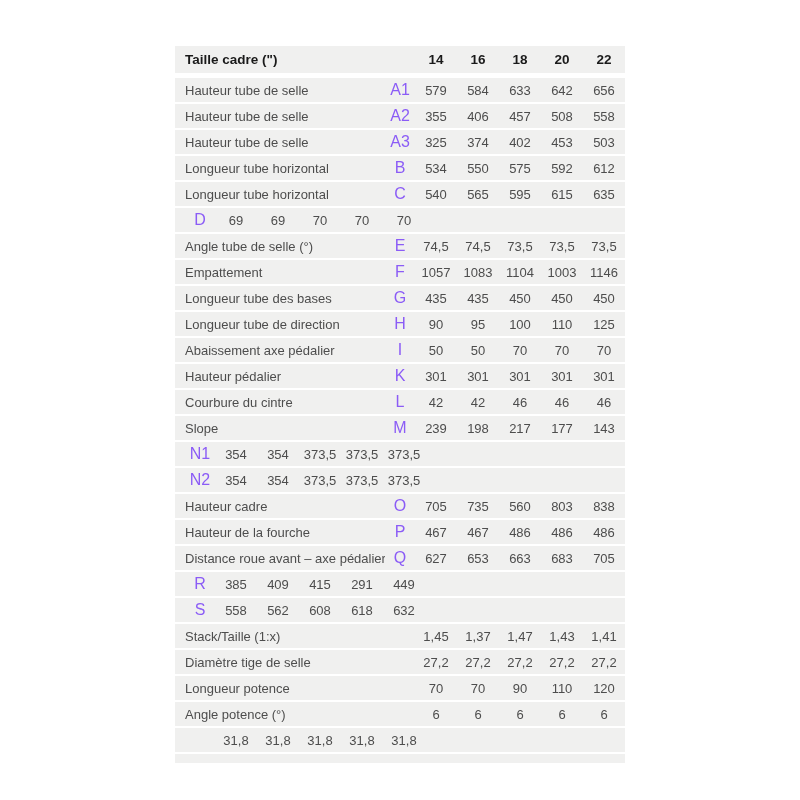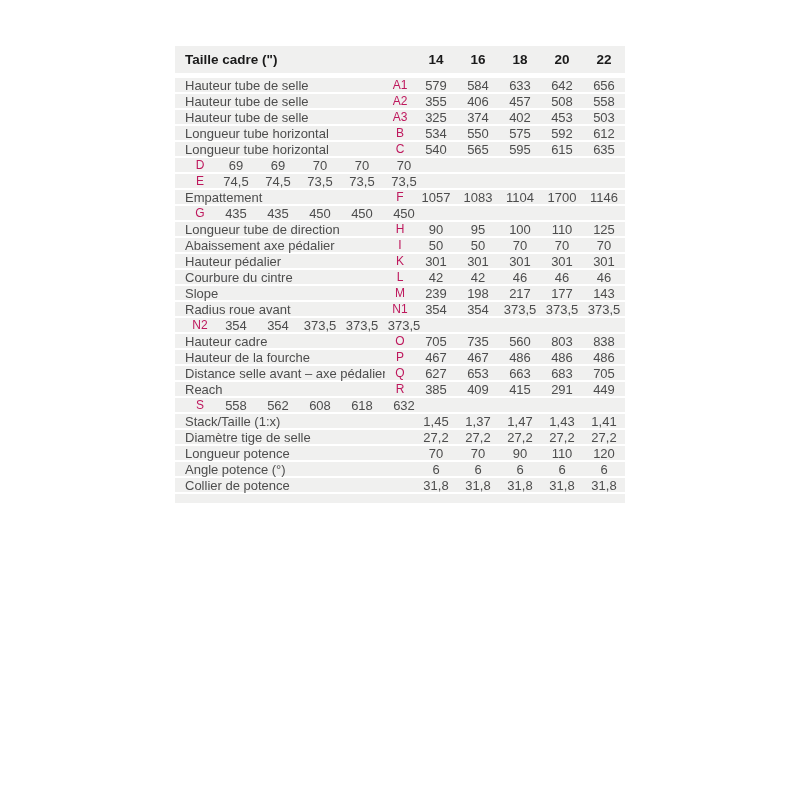--- a/index.html
+++ b/index.html
@@ -18,21 +18,21 @@
   .geo-table {
     position: absolute;
     left: 175px;
     top: 46px;
     width: 450px;
   }
   .trow {
     display: flex;
     align-items: center;
     background: #f0f0ef;
-    height: 14px;
+    height: 24px;
     margin-bottom: 2px;
     padding-left: 10px;
     box-sizing: border-box;
   }
   .trow.header {
     height: 27px;
     margin-bottom: 5px;
   }
   .cell-label {
     flex: 1;
@@ -42,22 +42,22 @@
     overflow: hidden;
   }
   .header .cell-label {
     font-size: 13.5px;
     font-weight: bold;
     color: #1a1a1a;
   }
   .cell-letter {
     width: 30px;
     text-align: center;
-    font-size: 12px;
-    color: #be185d;
+    font-size: 16px;
+    color: #8b5cf6;
     flex: 0 0 auto;
   }
   .cell-val {
     width: 42px;
     text-align: center;
     font-size: 13px;
     color: #4d4d4d;
     flex: 0 0 auto;
     white-space: nowrap;
   }
@@ -141,39 +141,41 @@
   <div class="trow">
     <span class="cell-letter">D</span>
     <span class="cell-val">69</span>
     <span class="cell-val">69</span>
     <span class="cell-val">70</span>
     <span class="cell-val">70</span>
     <span class="cell-val">70</span>
   </div>
 
   <div class="trow">
+    <span class="cell-label">Angle tube de selle (°)</span>
     <span class="cell-letter">E</span>
     <span class="cell-val">74,5</span>
     <span class="cell-val">74,5</span>
     <span class="cell-val">73,5</span>
     <span class="cell-val">73,5</span>
     <span class="cell-val">73,5</span>
   </div>
 
   <div class="trow">
     <span class="cell-label">Empattement</span>
     <span class="cell-letter">F</span>
     <span class="cell-val">1057</span>
     <span class="cell-val">1083</span>
     <span class="cell-val">1104</span>
-    <span class="cell-val">1700</span>
+    <span class="cell-val">1003</span>
     <span class="cell-val">1146</span>
   </div>
 
   <div class="trow">
+    <span class="cell-label">Longueur tube des bases</span>
     <span class="cell-letter">G</span>
     <span class="cell-val">435</span>
     <span class="cell-val">435</span>
     <span class="cell-val">450</span>
     <span class="cell-val">450</span>
     <span class="cell-val">450</span>
   </div>
 
   <div class="trow">
     <span class="cell-label">Longueur tube de direction</span>
@@ -219,21 +221,20 @@
     <span class="cell-label">Slope</span>
     <span class="cell-letter">M</span>
     <span class="cell-val">239</span>
     <span class="cell-val">198</span>
     <span class="cell-val">217</span>
     <span class="cell-val">177</span>
     <span class="cell-val">143</span>
   </div>
 
   <div class="trow">
-    <span class="cell-label">Radius roue avant</span>
     <span class="cell-letter">N1</span>
     <span class="cell-val">354</span>
     <span class="cell-val">354</span>
     <span class="cell-val">373,5</span>
     <span class="cell-val">373,5</span>
     <span class="cell-val">373,5</span>
   </div>
 
   <div class="trow">
     <span class="cell-letter">N2</span>
@@ -258,31 +259,30 @@
     <span class="cell-label">Hauteur de la fourche</span>
     <span class="cell-letter">P</span>
     <span class="cell-val">467</span>
     <span class="cell-val">467</span>
     <span class="cell-val">486</span>
     <span class="cell-val">486</span>
     <span class="cell-val">486</span>
   </div>
 
   <div class="trow">
-    <span class="cell-label">Distance selle avant – axe pédalier</span>
+    <span class="cell-label">Distance roue avant – axe pédalier</span>
     <span class="cell-letter">Q</span>
     <span class="cell-val">627</span>
     <span class="cell-val">653</span>
     <span class="cell-val">663</span>
     <span class="cell-val">683</span>
     <span class="cell-val">705</span>
   </div>
 
   <div class="trow">
-    <span class="cell-label">Reach</span>
     <span class="cell-letter">R</span>
     <span class="cell-val">385</span>
     <span class="cell-val">409</span>
     <span class="cell-val">415</span>
     <span class="cell-val">291</span>
     <span class="cell-val">449</span>
   </div>
 
   <div class="trow">
     <span class="cell-letter">S</span>
@@ -327,21 +327,20 @@
     <span class="cell-label">Angle potence (°)</span>
     <span class="cell-letter"></span>
     <span class="cell-val">6</span>
     <span class="cell-val">6</span>
     <span class="cell-val">6</span>
     <span class="cell-val">6</span>
     <span class="cell-val">6</span>
   </div>
 
   <div class="trow">
-    <span class="cell-label">Collier de potence</span>
     <span class="cell-letter"></span>
     <span class="cell-val">31,8</span>
     <span class="cell-val">31,8</span>
     <span class="cell-val">31,8</span>
     <span class="cell-val">31,8</span>
     <span class="cell-val">31,8</span>
   </div>
 </div>
 
     <div class="bottom-strip"></div>

